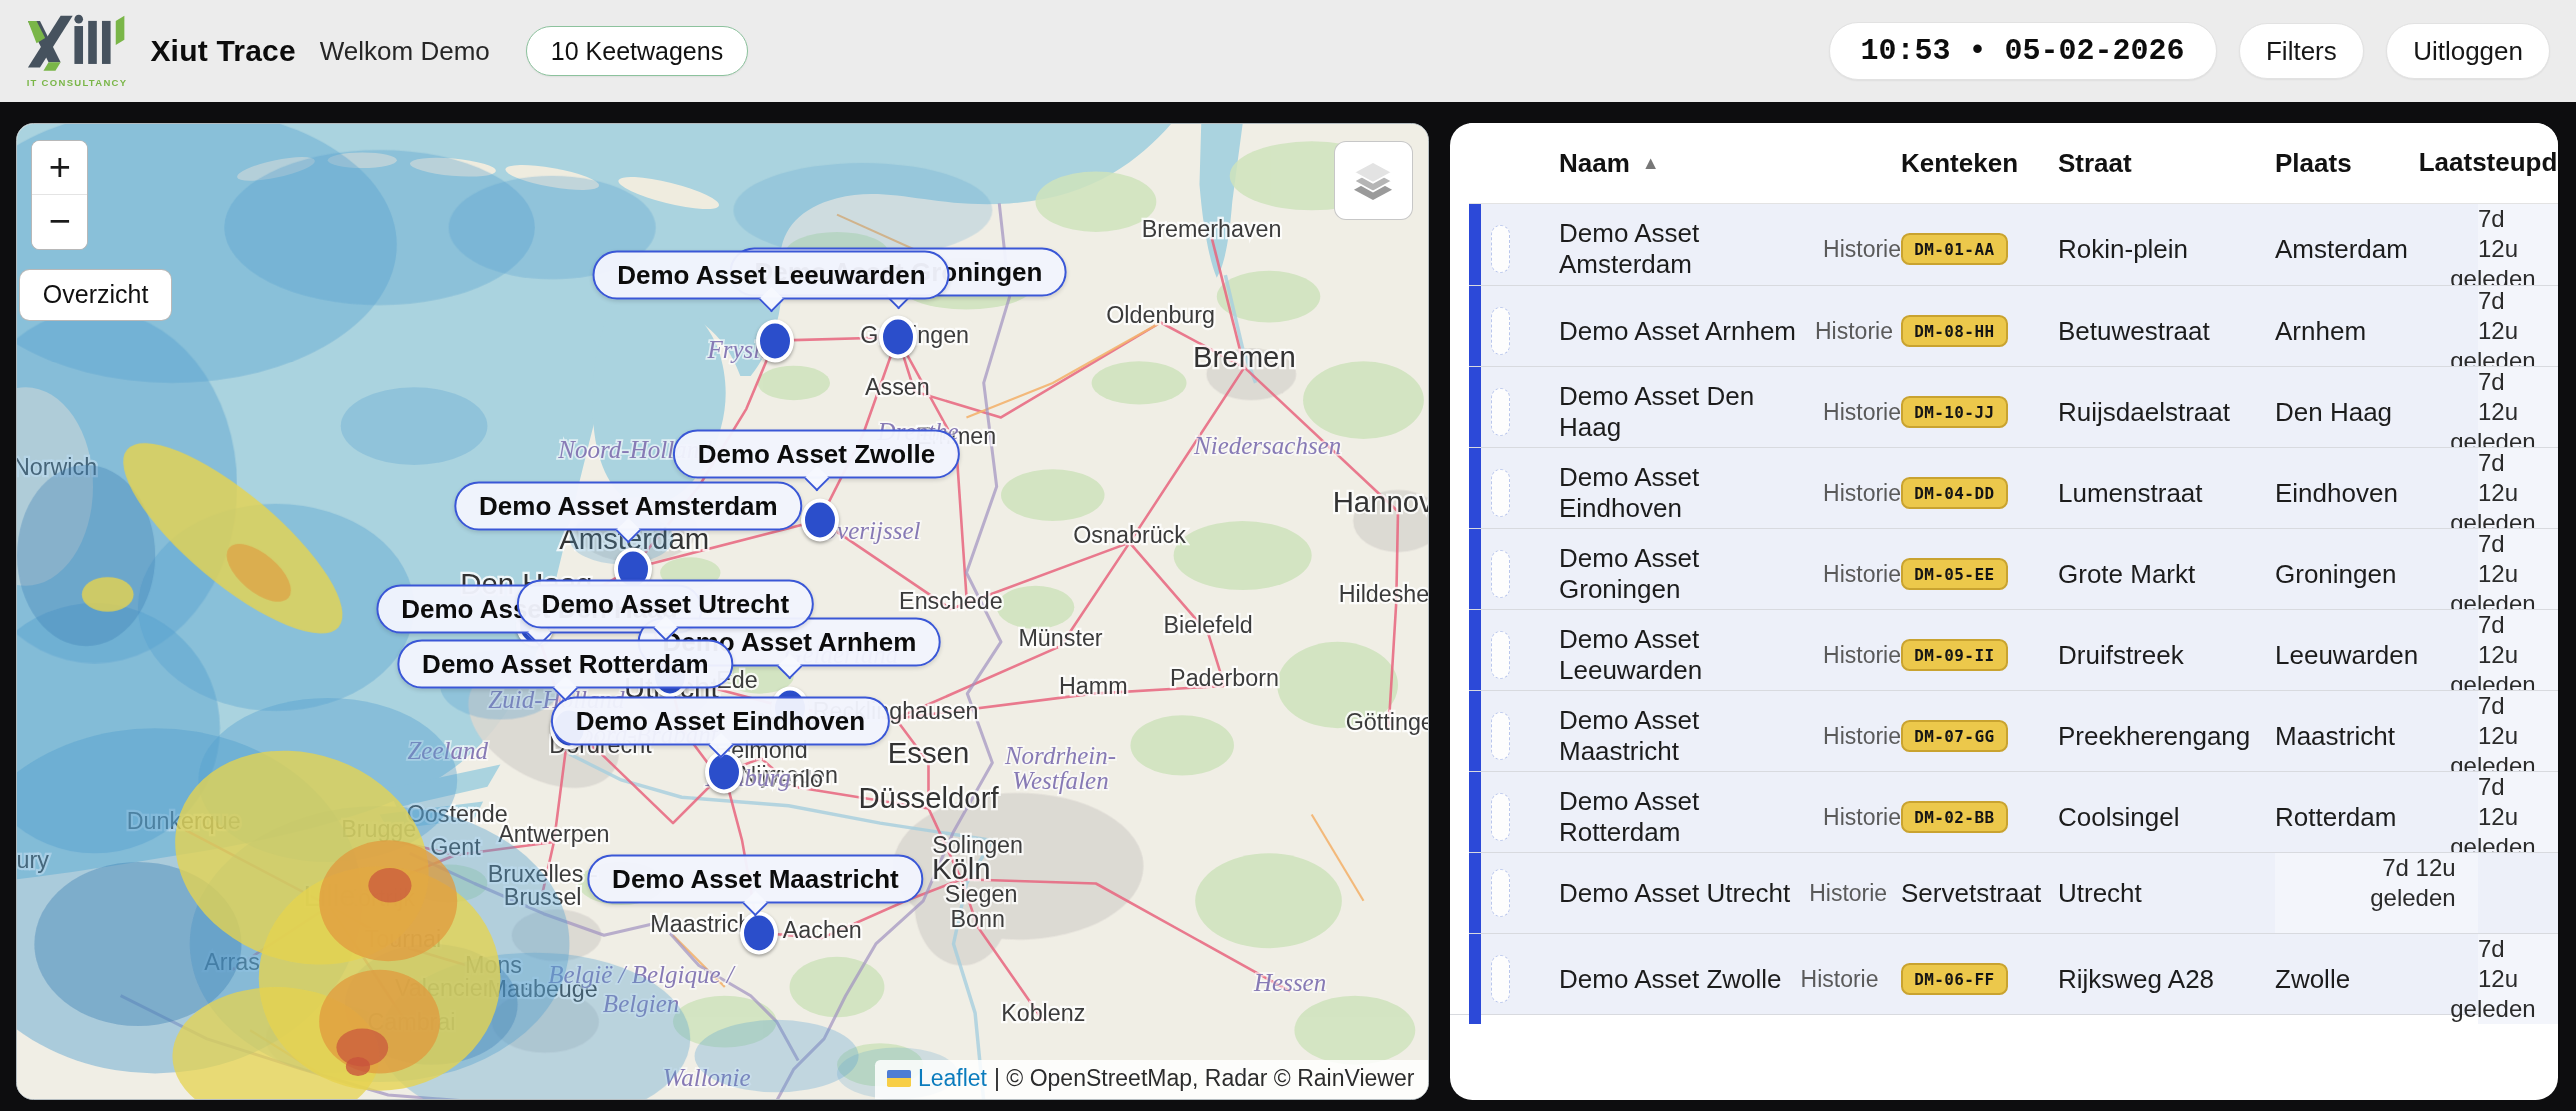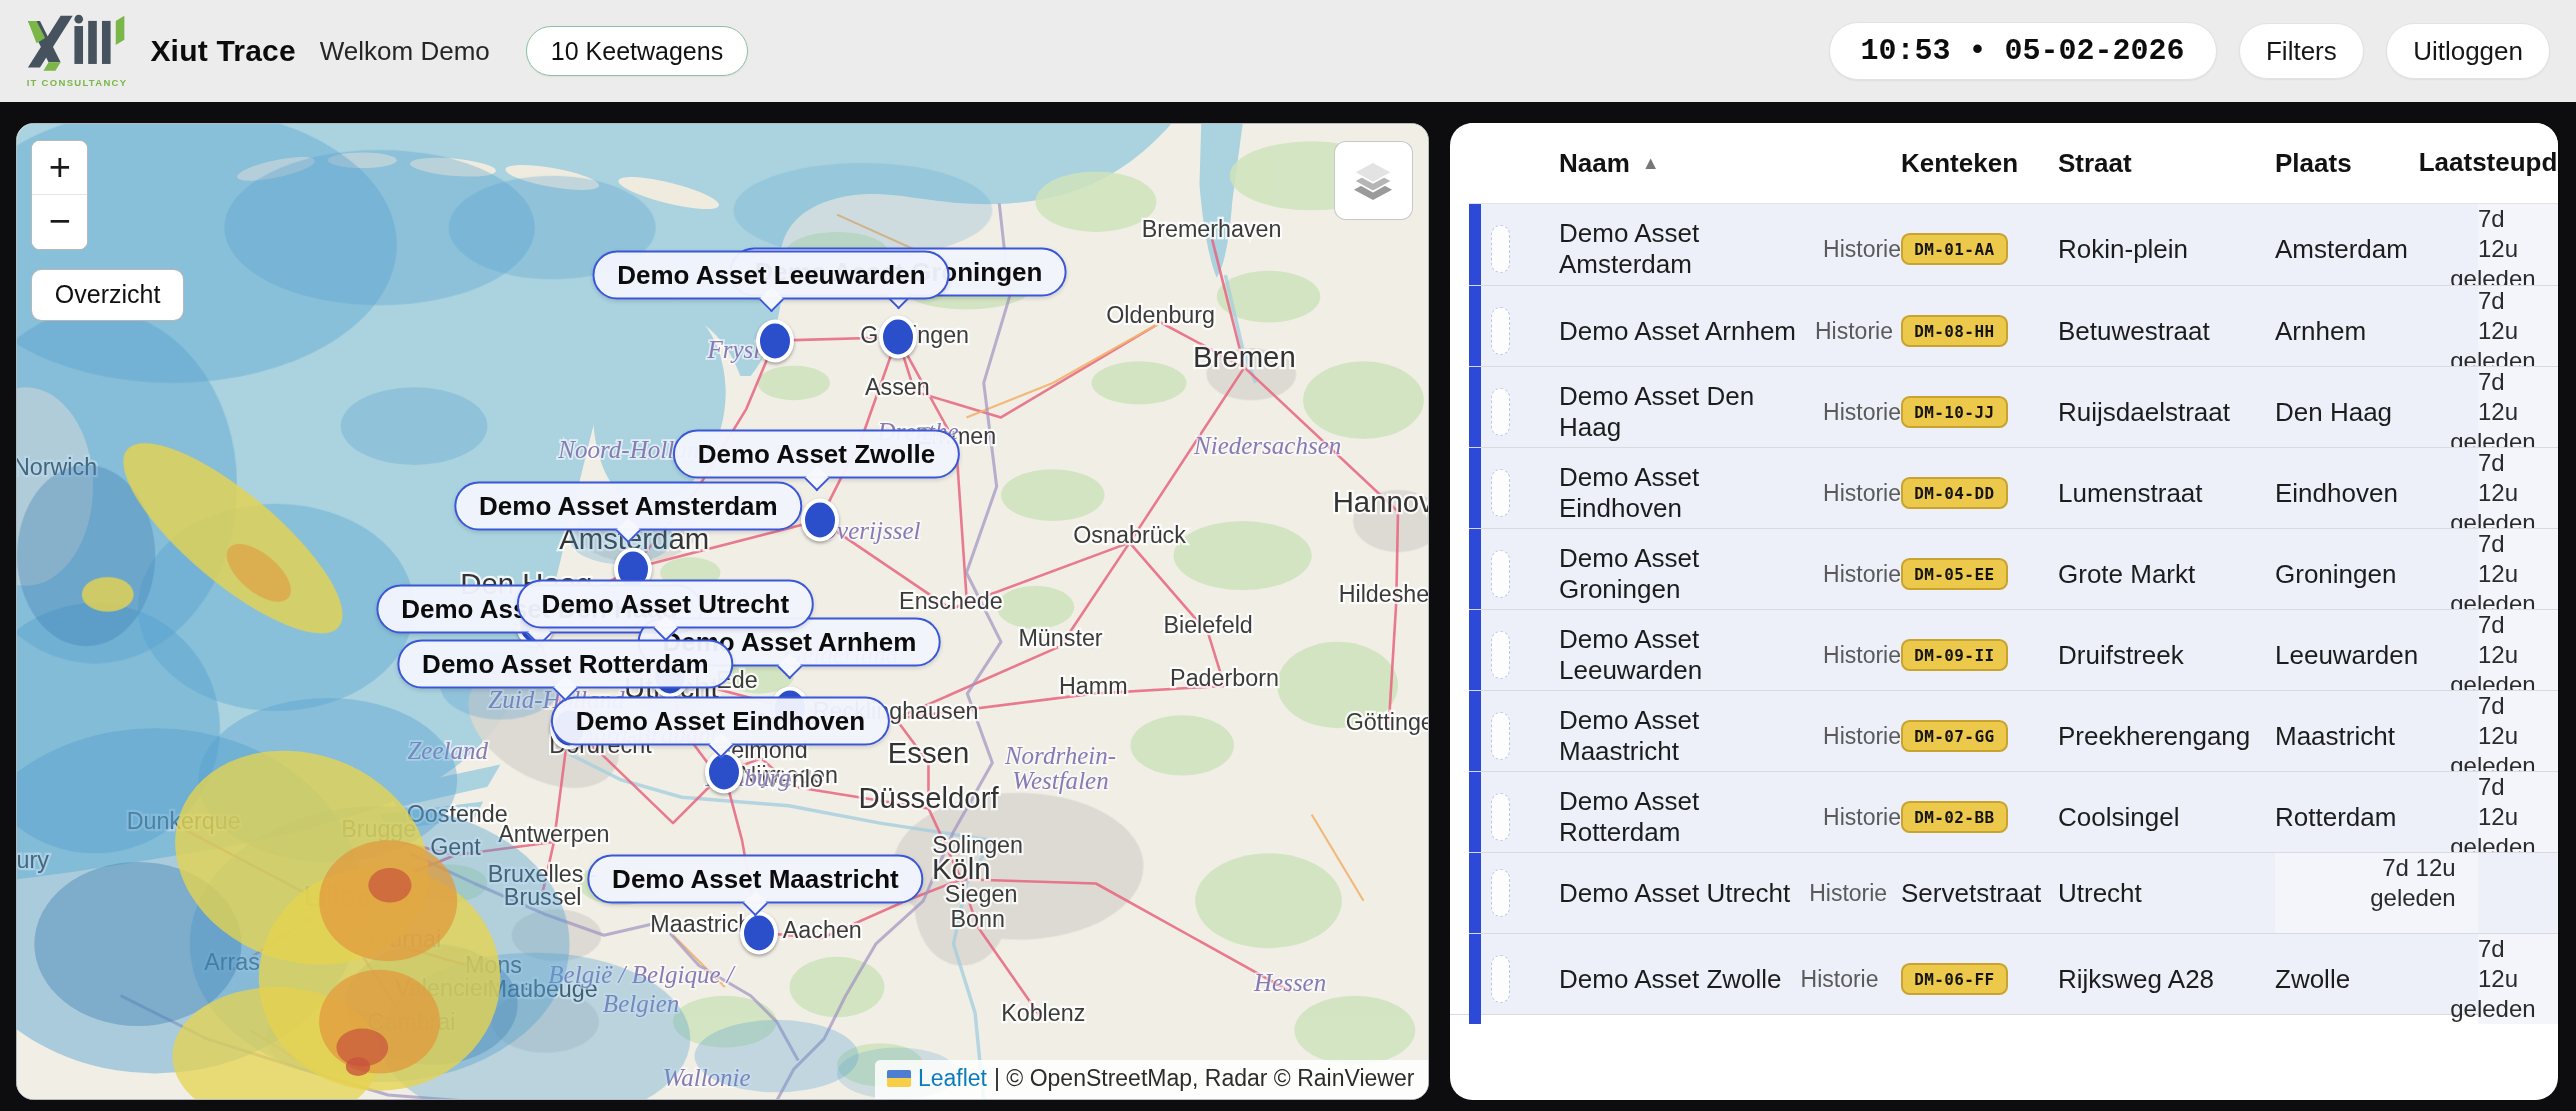--- a/index.html
+++ b/index.html
@@ -37,21 +37,21 @@
   .zoomctl{
     position:absolute;left:14px;top:15.5px;width:55px;border:1.7px solid rgba(0,0,0,.28);
     border-radius:8.6px;overflow:hidden;background:#fff;z-index:30;
   }
   .zoomctl .zbtn{
     width:100%;height:54px;display:flex;align-items:center;justify-content:center;
     font-size:38px;color:#1a1a1a;background:#fff;cursor:pointer;box-sizing:border-box;
   }
   .zoomctl .zbtn:first-child{border-bottom:1.7px solid #e4e4e4;}
   .overzicht{
-    position:absolute;left:14px;top:145px;z-index:30;background:#fff;
+    position:absolute;left:2px;top:145px;z-index:30;background:#fff;
     border:1.7px solid rgba(0,0,0,.28);border-radius:10.4px;padding:10.4px 22.4px;
     font-size:25px;color:#101010;cursor:pointer;
   }
   .layersctl{
     position:absolute;right:15.5px;top:17.3px;width:79px;height:79px;z-index:30;
     background:#fff;border:1.7px solid rgba(0,0,0,.22);border-radius:12px;
     display:flex;align-items:center;justify-content:center;cursor:pointer;box-sizing:border-box;
   }
   .attribution{
     position:absolute;right:0;bottom:0;z-index:30;background:rgba(255,255,255,.85);

